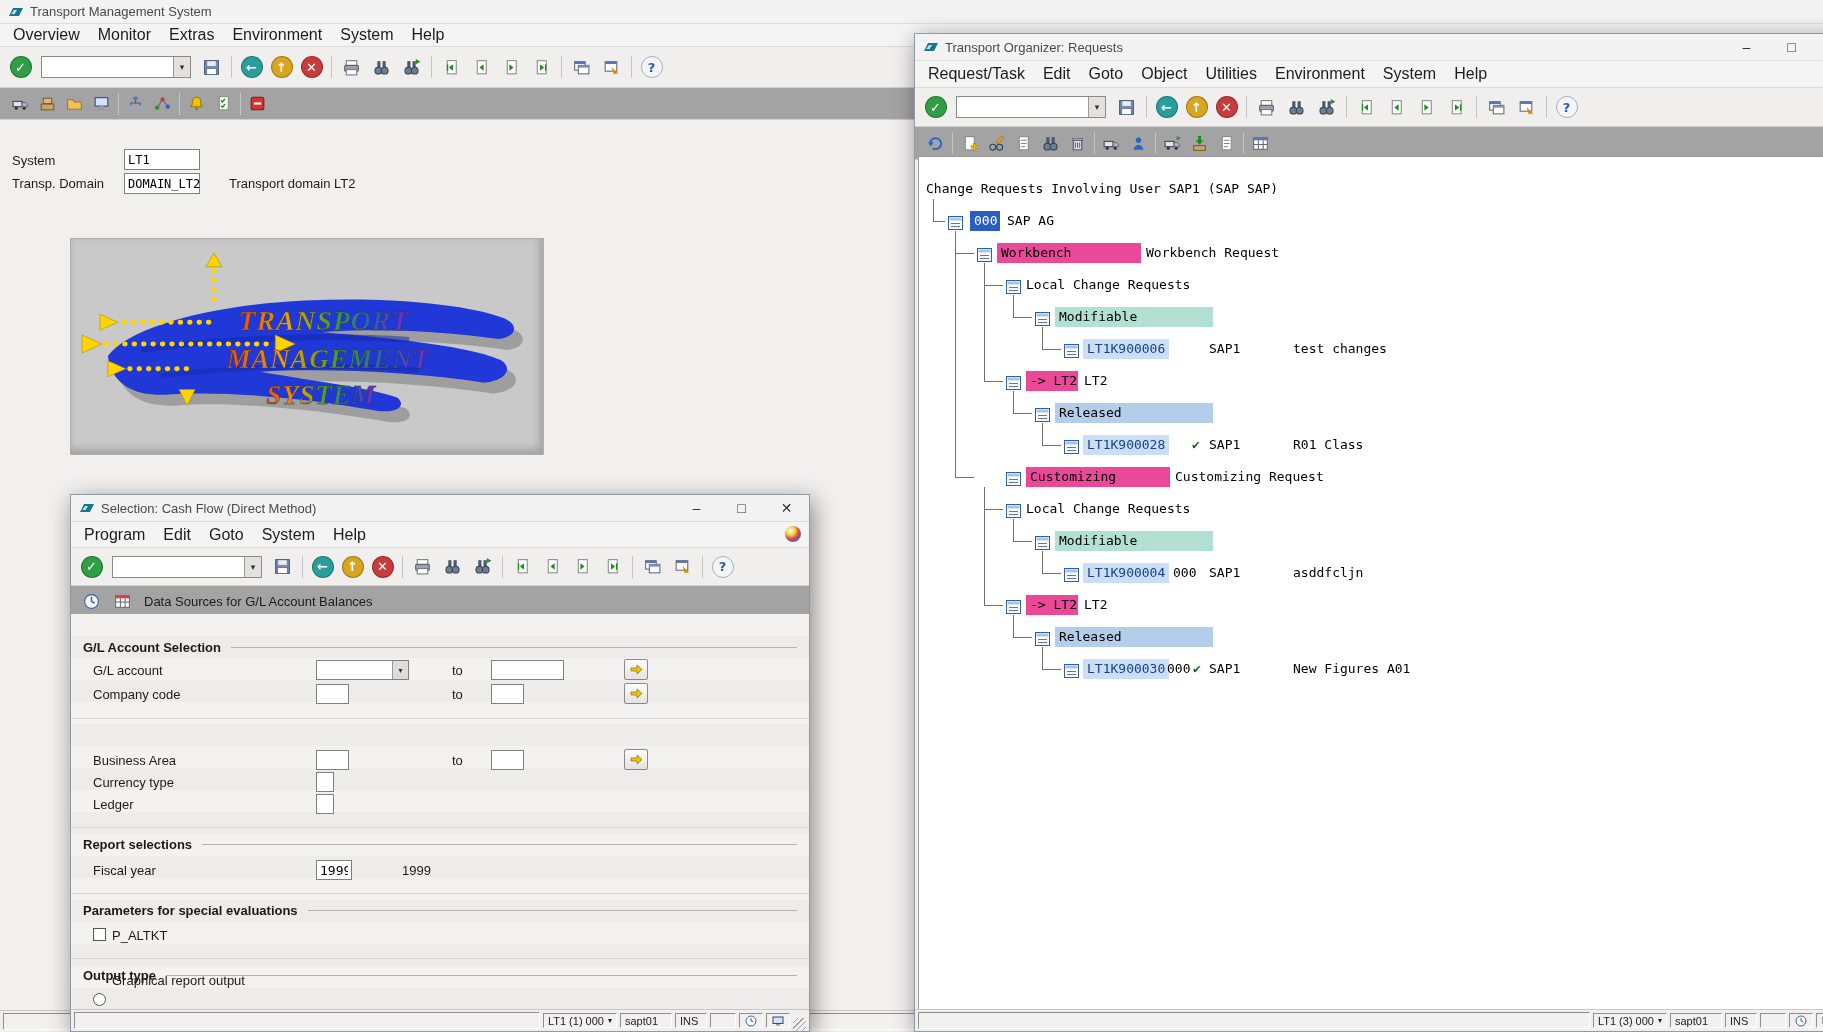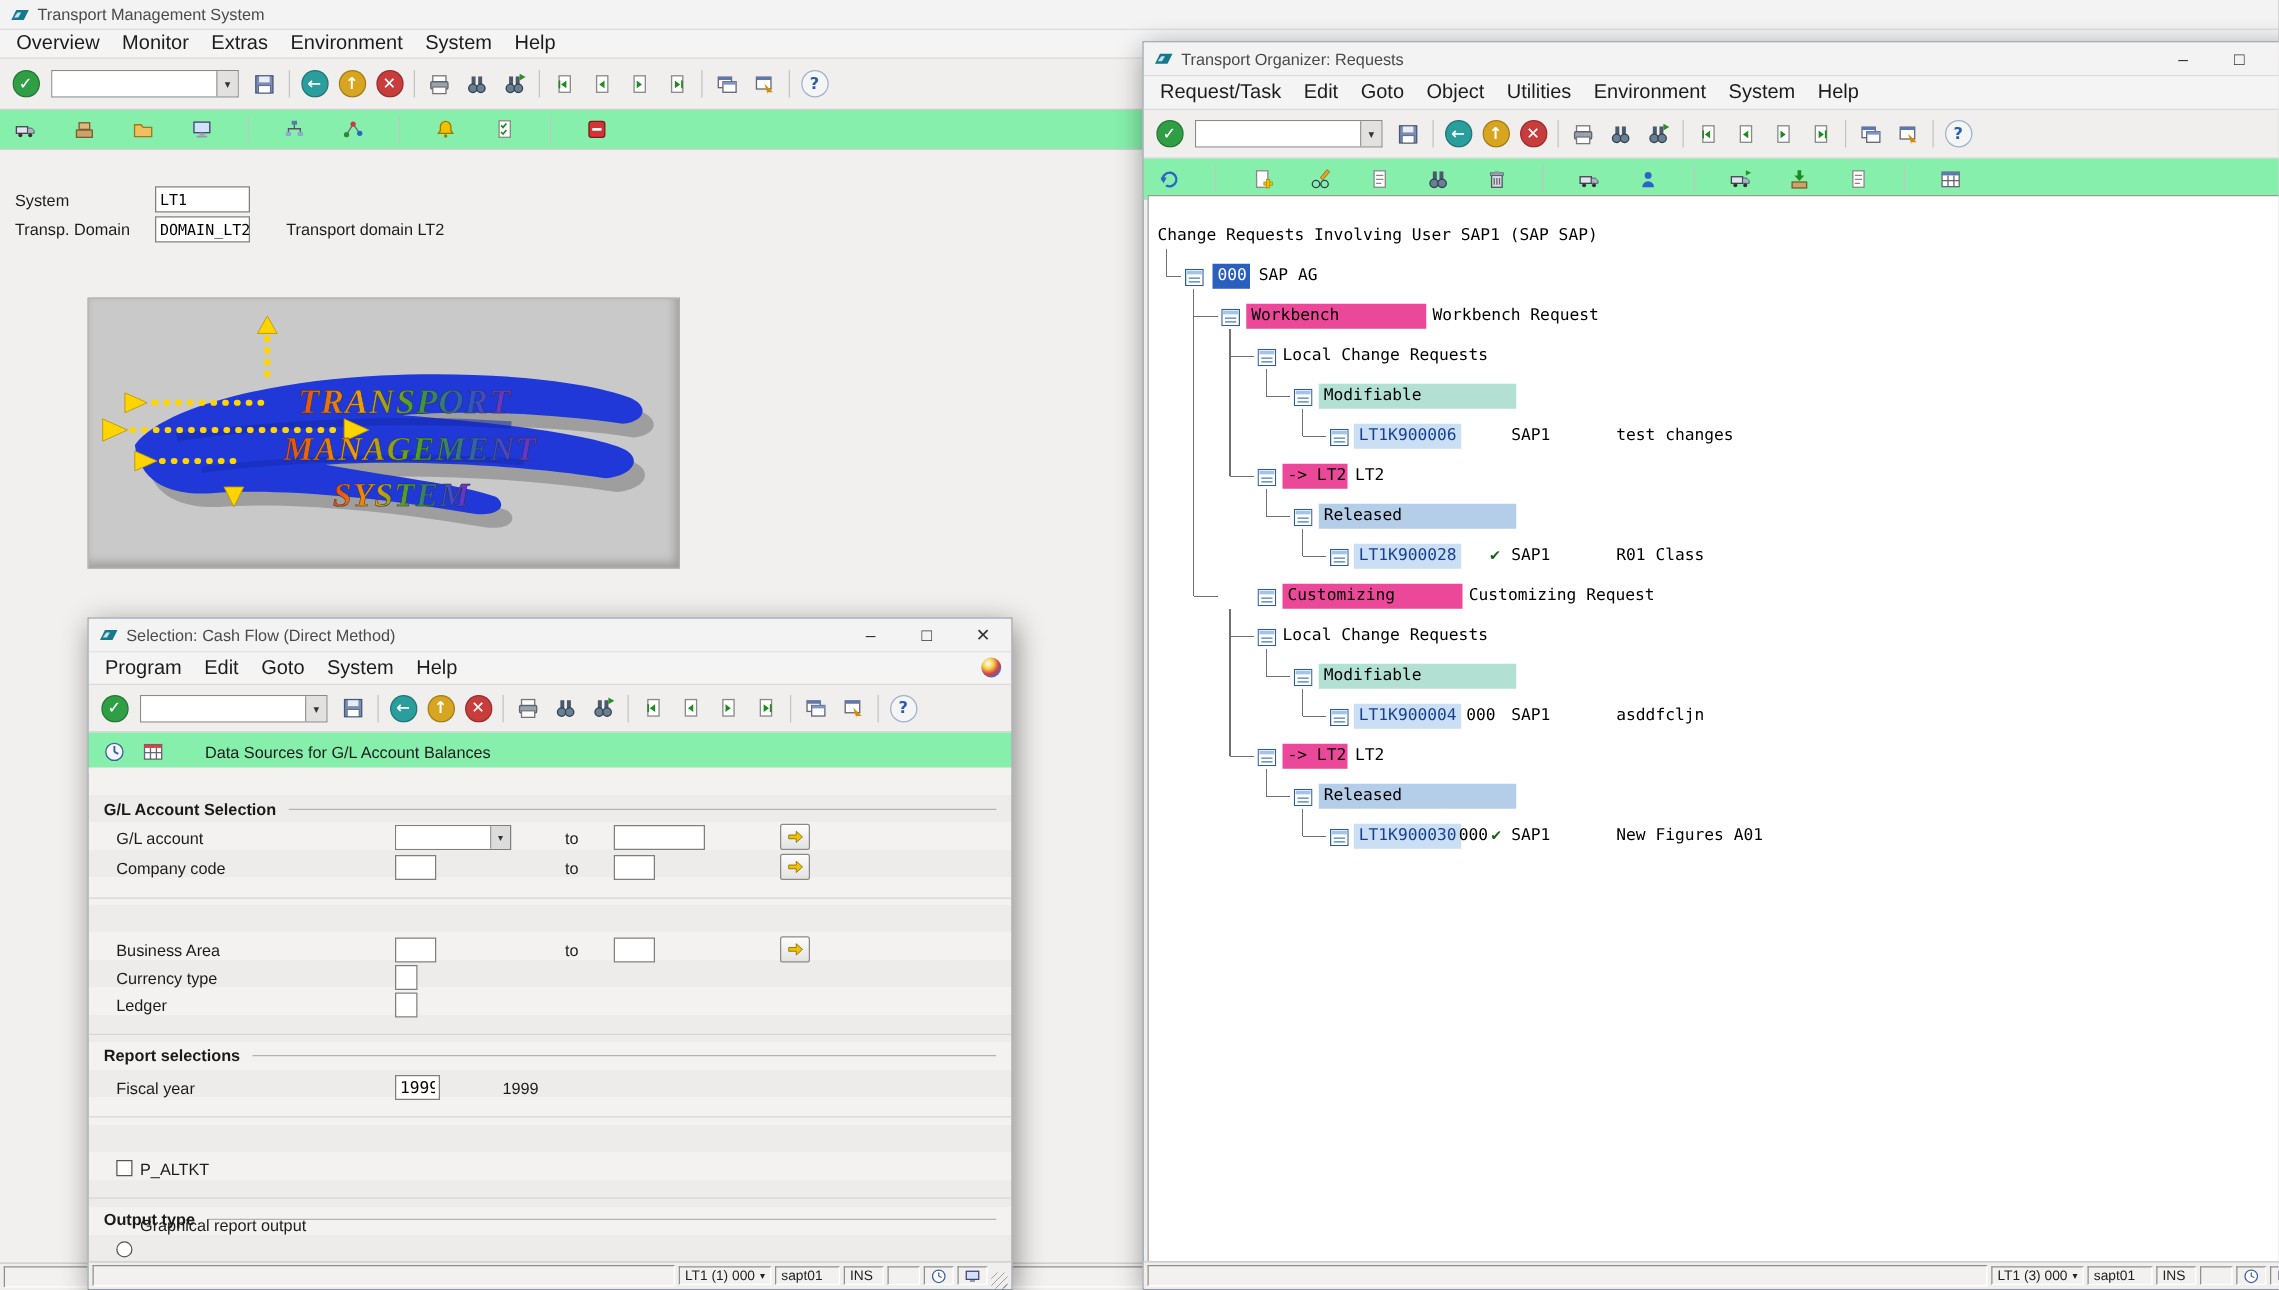--- a/index.html
+++ b/index.html
@@ -12,21 +12,21 @@
   .title{font-size:13px;color:#4a4a4a;white-space:nowrap}
   .winbtns{margin-left:auto;display:flex;height:100%}
   .winbtn{width:45px;height:100%;display:flex;align-items:center;justify-content:center;font-size:14px;color:#333}
   .winicon{width:16px;height:16px;display:flex;align-items:center}
   .menubar{display:flex;align-items:center;height:25px;border-bottom:1px solid #dadada;background:#f4f4f4;padding:0 4px;position:relative}
   .menu-item{padding:2px 9px;font-size:16px;color:#1c1c1c;white-space:nowrap}
   .sphere{position:absolute;right:8px;top:4px;width:16px;height:16px;border-radius:50%;
     background:radial-gradient(circle at 35% 30%,#ffffff,#f2d24a 28%,#d44444 55%,#3a6fd0 80%,#1e3f8a)}
   .toolbar{display:flex;align-items:center;background:#f0efee;border-bottom:1px solid #cfcfcf;padding:0 7px;gap:3px}
   .tb-main{height:37px}
-  .apptoolbar{display:flex;align-items:center;background:#86efac;border-bottom:1px solid #cfcfcf;padding:0 7px;gap:20px}
+  .apptoolbar{display:flex;align-items:center;background:#a3a3a3;border-bottom:1px solid #cfcfcf;padding:0 7px;gap:0}
   .tbtn{background:transparent;border:none;padding:0;width:27px;height:26px;display:flex;align-items:center;justify-content:center;cursor:default}
   .tbsep{width:1px;height:22px;background:#c4c4c4;margin:0 3px}
   .circ{width:20px;height:20px;border-radius:50%;color:#fff;font-weight:bold;font-size:13px;display:flex;align-items:center;justify-content:center;border:1px solid rgba(0,0,0,.25);font-family:"DejaVu Sans",sans-serif}
   .cmdfield{display:flex;align-items:center;background:#fff;border:1px solid #8a8a8a;height:22px;width:150px;margin:0 4px;box-sizing:border-box}
   .cmdfield input{border:none;outline:none;flex:1;min-width:0;height:18px;font:12px "DejaVu Sans Mono",monospace}
   .cmdbtn{width:16px;height:20px;background:#e2e1e0;border-left:1px solid #9a9a9a;display:flex;align-items:center;justify-content:center;font-size:9px;color:#333}
   .apptitle{font-size:13px;color:#1c1c1c;margin-left:8px;white-space:nowrap}
 
   
   .statusbar{position:absolute;left:0;right:0;bottom:0;height:21px;background:#f0efee;border-top:1px solid #c8c8c8;display:flex;align-items:center;padding:0 3px;gap:3px;font-size:11px;color:#222}
@@ -505,20 +505,23 @@
       <div class="fdiv" style="top:213px"></div>
       <div class="sechd" style="top:222px">
           <span>Report selections</span>
         </div>
 
       <span class="flabel" style="left:22px;top:249px">Fiscal year</span>
       <input class="ffield" style="left: 245px; top: 246px; width: 36px;" value="1999">
       <span class="flabel" style="left:331px;top:249px">1999</span>
 
       <div class="fdiv" style="top:279px"></div>
+      <div class="sechd" style="top:288px">
+          <span>Parameters for special evaluations</span>
+        </div>
 
       <span class="cb" style="left:22px;top:314px"></span>
       <span class="flabel" style="left:41px;top:314px">P_ALTKT</span>
 
       <div class="fdiv" style="top:344px"></div>
       <div class="sechd" style="top:353px">
           <span>Output type</span>
         </div>
 
       <span class="cb radio" style="left:22px;top:379px"></span>

